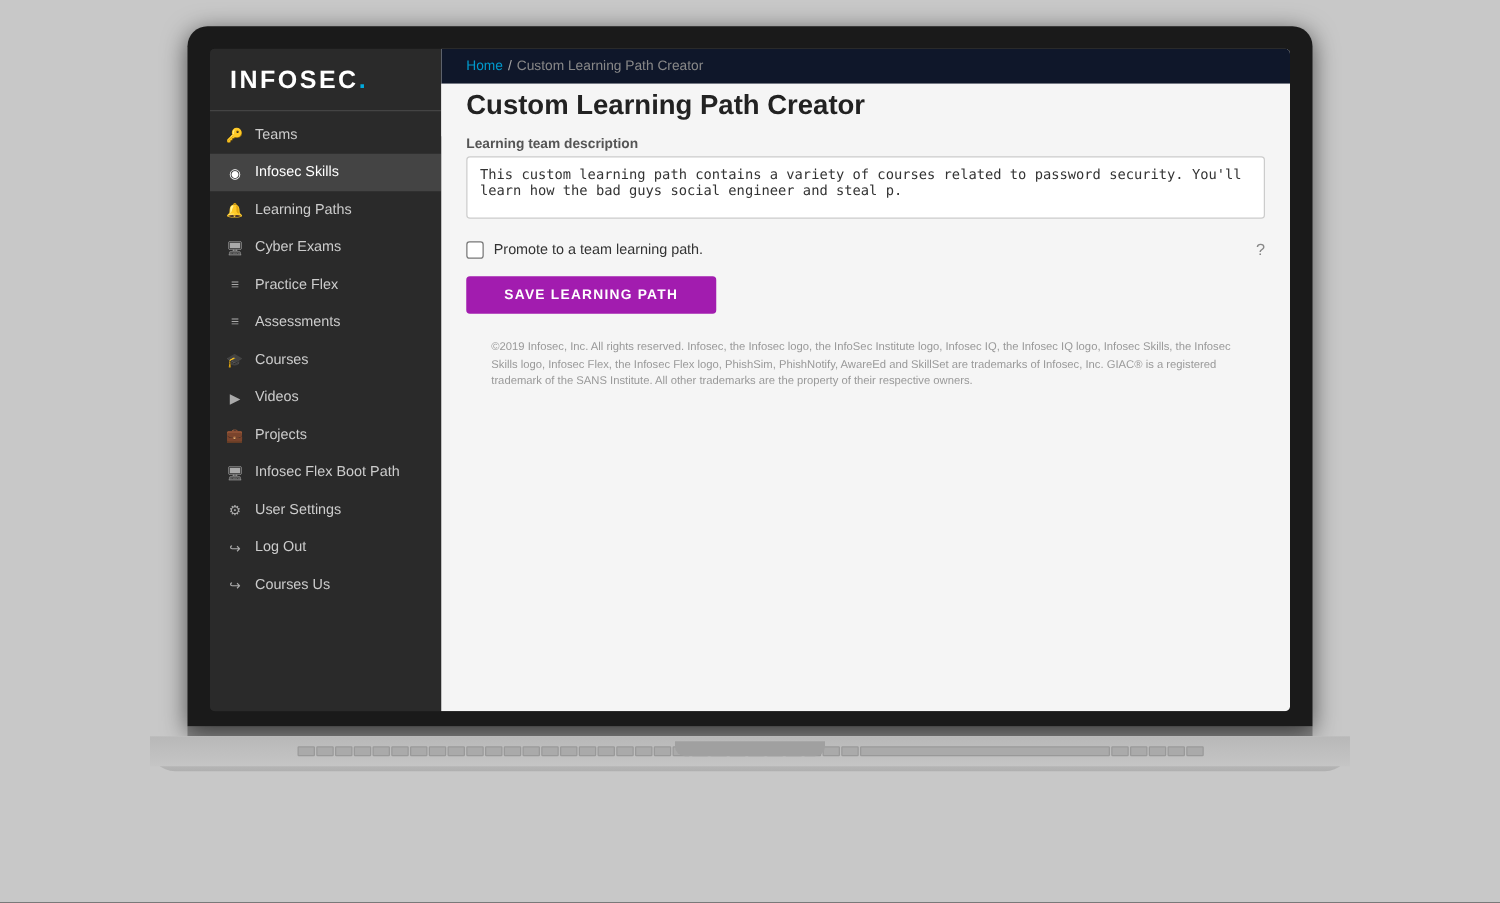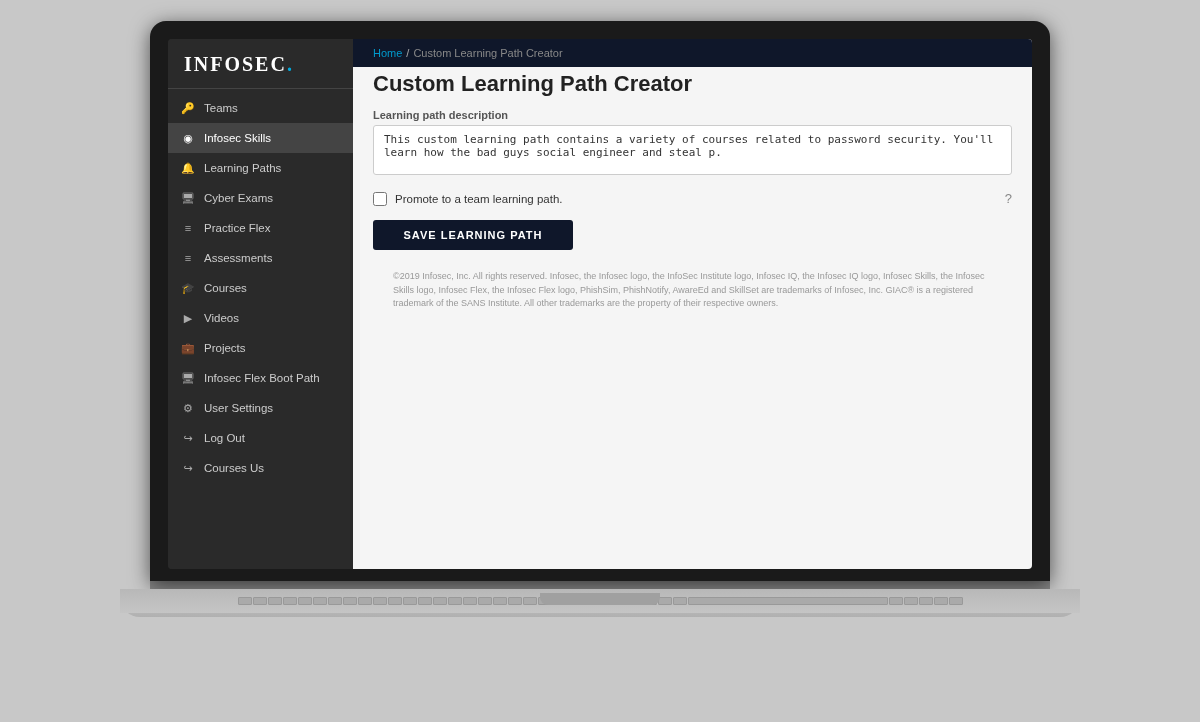--- a/index.html
+++ b/index.html
@@ -79,21 +79,21 @@
     .sidebar-logo {
       padding: 14px 16px 12px 16px;
       border-bottom: 1px solid #444;
     }
 
     .sidebar-logo-text {
       color: white;
       font-size: 20px;
       font-weight: 900;
       letter-spacing: 2px;
-      font-family: Liberation Serif, serif;
+      font-family: Liberation Sans, sans-serif;
     }
 
     .sidebar-logo-dot {
       color: #00aadd;
     }
 
     .sidebar-nav {
       flex: 1;
       display: flex;
       flex-direction: column;
@@ -230,21 +230,21 @@
     }
 
     .question-mark {
       margin-left: auto;
       color: #888;
       font-size: 13px;
       cursor: pointer;
     }
 
     .save-btn {
-      background: #0f172a;
+      background: #a21caf;
       color: white;
       border: none;
       padding: 9px 28px;
       border-radius: 3px;
       font-size: 11px;
       font-weight: bold;
       letter-spacing: 1px;
       cursor: pointer;
       text-transform: uppercase;
       width: 200px;
@@ -365,21 +365,21 @@
           <span>Custom Learning Path Creator</span>
         </div>
 
         <div class="page-header">
           <h1 class="page-title">Custom Learning Path Creator</h1>
         </div>
 
         <div class="form-area">
 
           <div class="form-group">
-            <label class="form-label">Learning path description</label>
+            <label class="form-label">Learning team description</label>
             <textarea class="form-textarea" style="">This custom learning path contains a variety of courses related to password security. You'll learn how the bad guys social engineer and steal p.</textarea>
           </div>
 
           <div class="checkbox-row">
             <input type="checkbox" id="promote-checkbox" style="">
             <label class="checkbox-label" for="promote-checkbox">Promote to a team learning path.</label>
             <span class="question-mark">?</span>
           </div>
 
           <button class="save-btn">SAVE LEARNING PATH</button>

